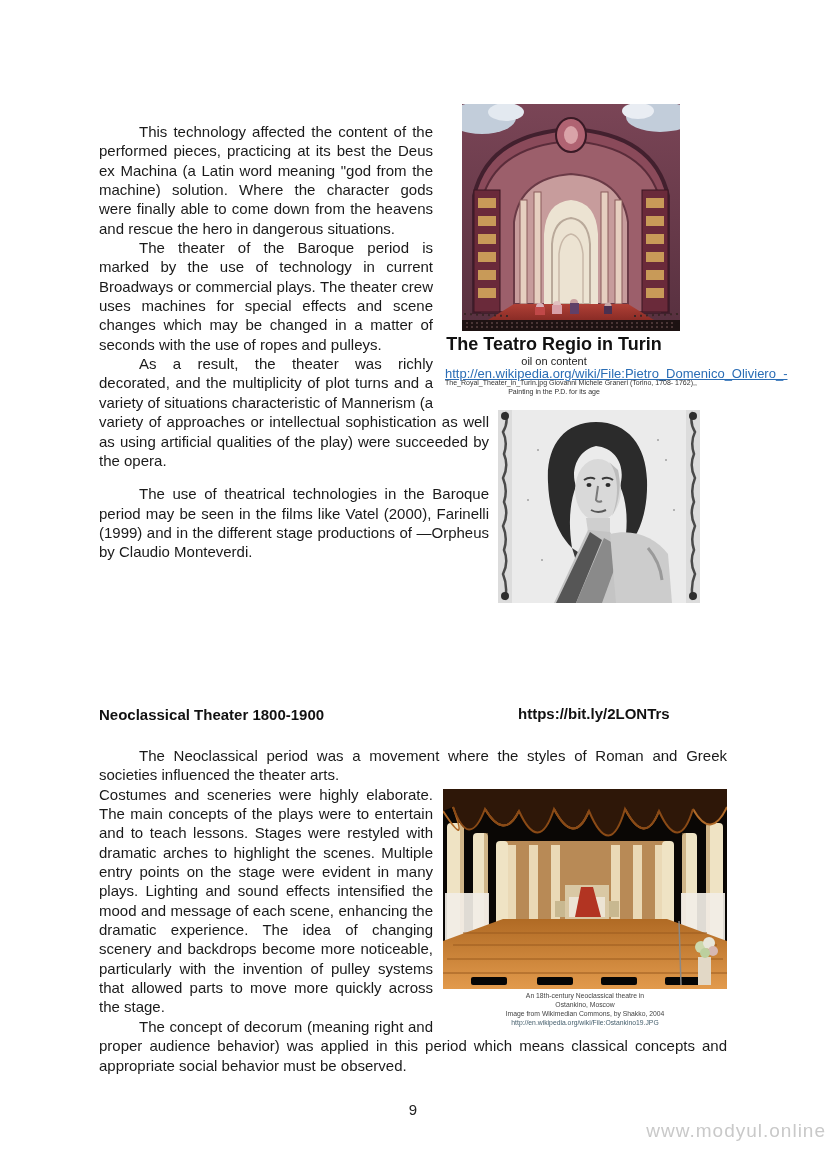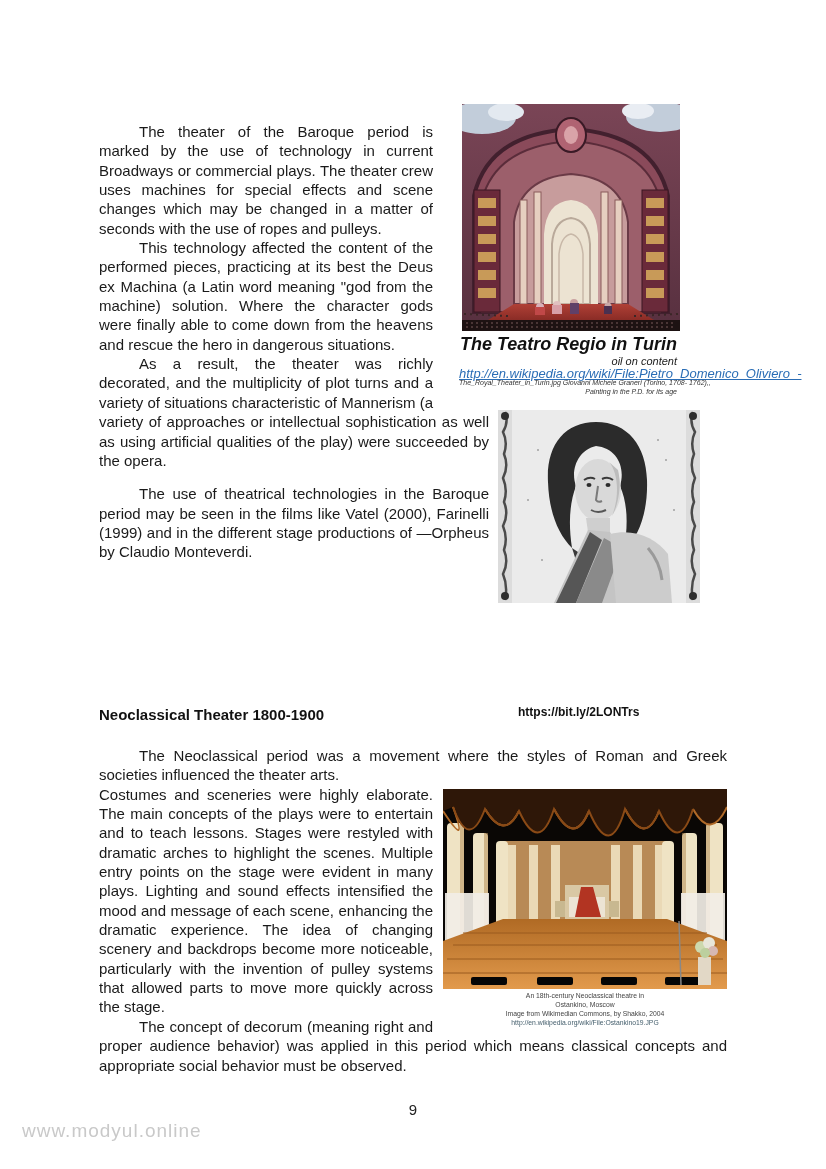--- a/index.html
+++ b/index.html
@@ -12,45 +12,45 @@
 
   h2.doc-heading { font-size:15px; font-weight:bold; line-height:19px; color:#111; }
 
   p.body-text { font-size:15px; line-height:19.35px; text-align:justify; }
   p.indent { text-indent:40px; }
   p.force-just { text-align-last:justify; }
 
   
   .fig1 { float:right; width:294px; margin-top:4px; }
   .fig1 .art { display:block; margin-left:29px; width:218px; height:227px; }
-  .fig1 .cap-wrap { width:218px; margin-left:26px; text-align:right;font-style:italic; }
+  .fig1 .cap-wrap { width:218px; margin-left:12px; text-align:center; }
   .cap-title { font-size:18px; font-weight:bold; line-height:22px; margin-top:2px; white-space:nowrap; color:#111; }
   .cap-medium { font-size:11px; line-height:13px; color:#222; }
   .cap-link { font-size:13px; line-height:10px; margin-top:1px; text-decoration:underline; white-space:nowrap; display:block; }
   .cap-credit { font-size:7px; line-height:8.5px; color:#333; white-space:nowrap; }
 
   
   .fig2 { float:right; clear:right; width:238px; margin-top:14px; }
   .fig2 .art { display:block; margin-left:9px; width:202px; height:193px; }
 
   
   .fig3 { float:right; width:294px; margin-top:4px; }
   .fig3 .art { display:block; margin-left:10px; width:284px; height:200px; }
   .fig3 .cap-wrap { width:284px; margin-left:10px; text-align:center; margin-top:2px; }
   .cap-small { font-size:6.8px; line-height:9.2px; color:#444; }
 
   .heading-row { position:relative; height:19px; margin-top:7px; }
-  .heading-link { position:absolute; left:419px; top:0; font-size:12px; font-weight:bold; color:#111; white-space:nowrap; }
+  .heading-link { position:absolute; left:419px; top:0; font-size:15px; font-weight:bold; color:#111; white-space:nowrap; }
 
   .gap-sm { height:14px; }
   .gap-p1 { height:22px; }
   .gap-neo { height:22px; }
 
   #page-number { position:absolute; left:0; top:1101px; width:826px; text-align:center; font-size:15px; color:#222; }
-  #watermark { position:absolute; left:0; top:1120px; width:826px; text-align:left; font-size:19px; letter-spacing:1px;padding-left:22px; }
+  #watermark { position:absolute; left:0; top:1120px; width:826px; text-align:right; font-size:19px; letter-spacing:1px;padding-left:22px; }
 
   a { cursor:pointer; }
 </style>
 </head>
 <body>
 
 <div class="section" id="section-baroque">
 
 
   <div class="fig1">
@@ -183,22 +183,22 @@
           <circle cx="30" cy="90" r="1"></circle>
           <circle cx="44" cy="150" r="1"></circle>
         <circle cx="168" cy="50" r="1"></circle>
           <circle cx="176" cy="100" r="1"></circle>
           <circle cx="160" cy="30" r="1"></circle>
       </g>
     </svg>
   </div>
 
   <div class="gap-p1"></div>
+  <p class="body-text indent">This technology affected the content of the performed pieces, practicing at its best the Deus ex Machina (a Latin word meaning "god from the machine) solution. Where the character gods were finally able to come down from the heavens and rescue the hero in dangerous situations.</p>
   <p class="body-text indent">The theater of the Baroque period is marked by the use of technology in current Broadways or commercial plays. The theater crew uses machines for special effects and scene changes which may be changed in a matter of seconds with the use of ropes and pulleys.</p>
-  <p class="body-text indent">This technology affected the content of the performed pieces, practicing at its best the Deus ex Machina (a Latin word meaning "god from the machine) solution. Where the character gods were finally able to come down from the heavens and rescue the hero in dangerous situations.</p>
   <p class="body-text indent">As a result, the theater was richly decorated, and the multiplicity of plot turns and a variety of situations characteristic of Mannerism (a variety of approaches or intellectual sophistication as well as using artificial qualities of the play) were succeeded by the opera.</p>
   <div class="gap-sm"></div>
   <p class="body-text indent">The use of theatrical technologies in the Baroque period may be seen in the films like Vatel (2000), Farinelli (1999) and in the different stage productions of —Orpheus by Claudio Monteverdi.</p>
 </div>
 
 <div class="section" id="section-neoclassical">
 
   <div class="heading-row">
     <h2 class="doc-heading">Neoclassical Theater 1800-1900</h2>
     <a class="heading-link">https://bit.ly/2LONTrs</a>

